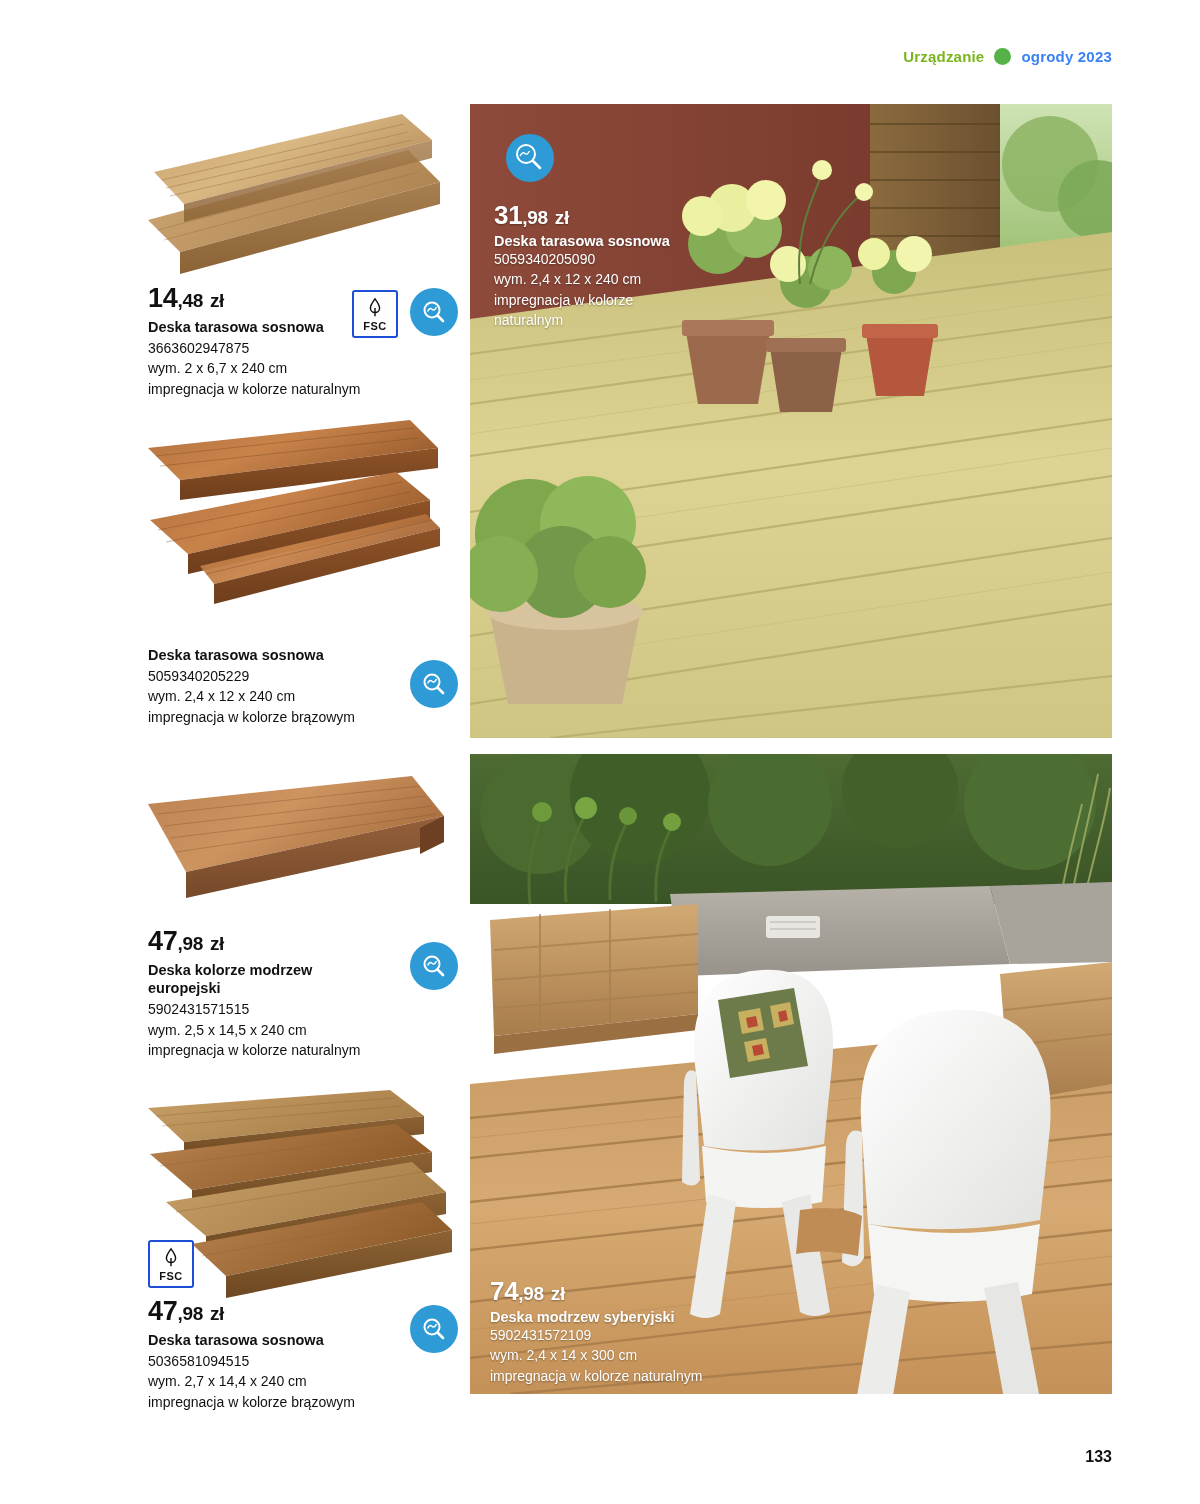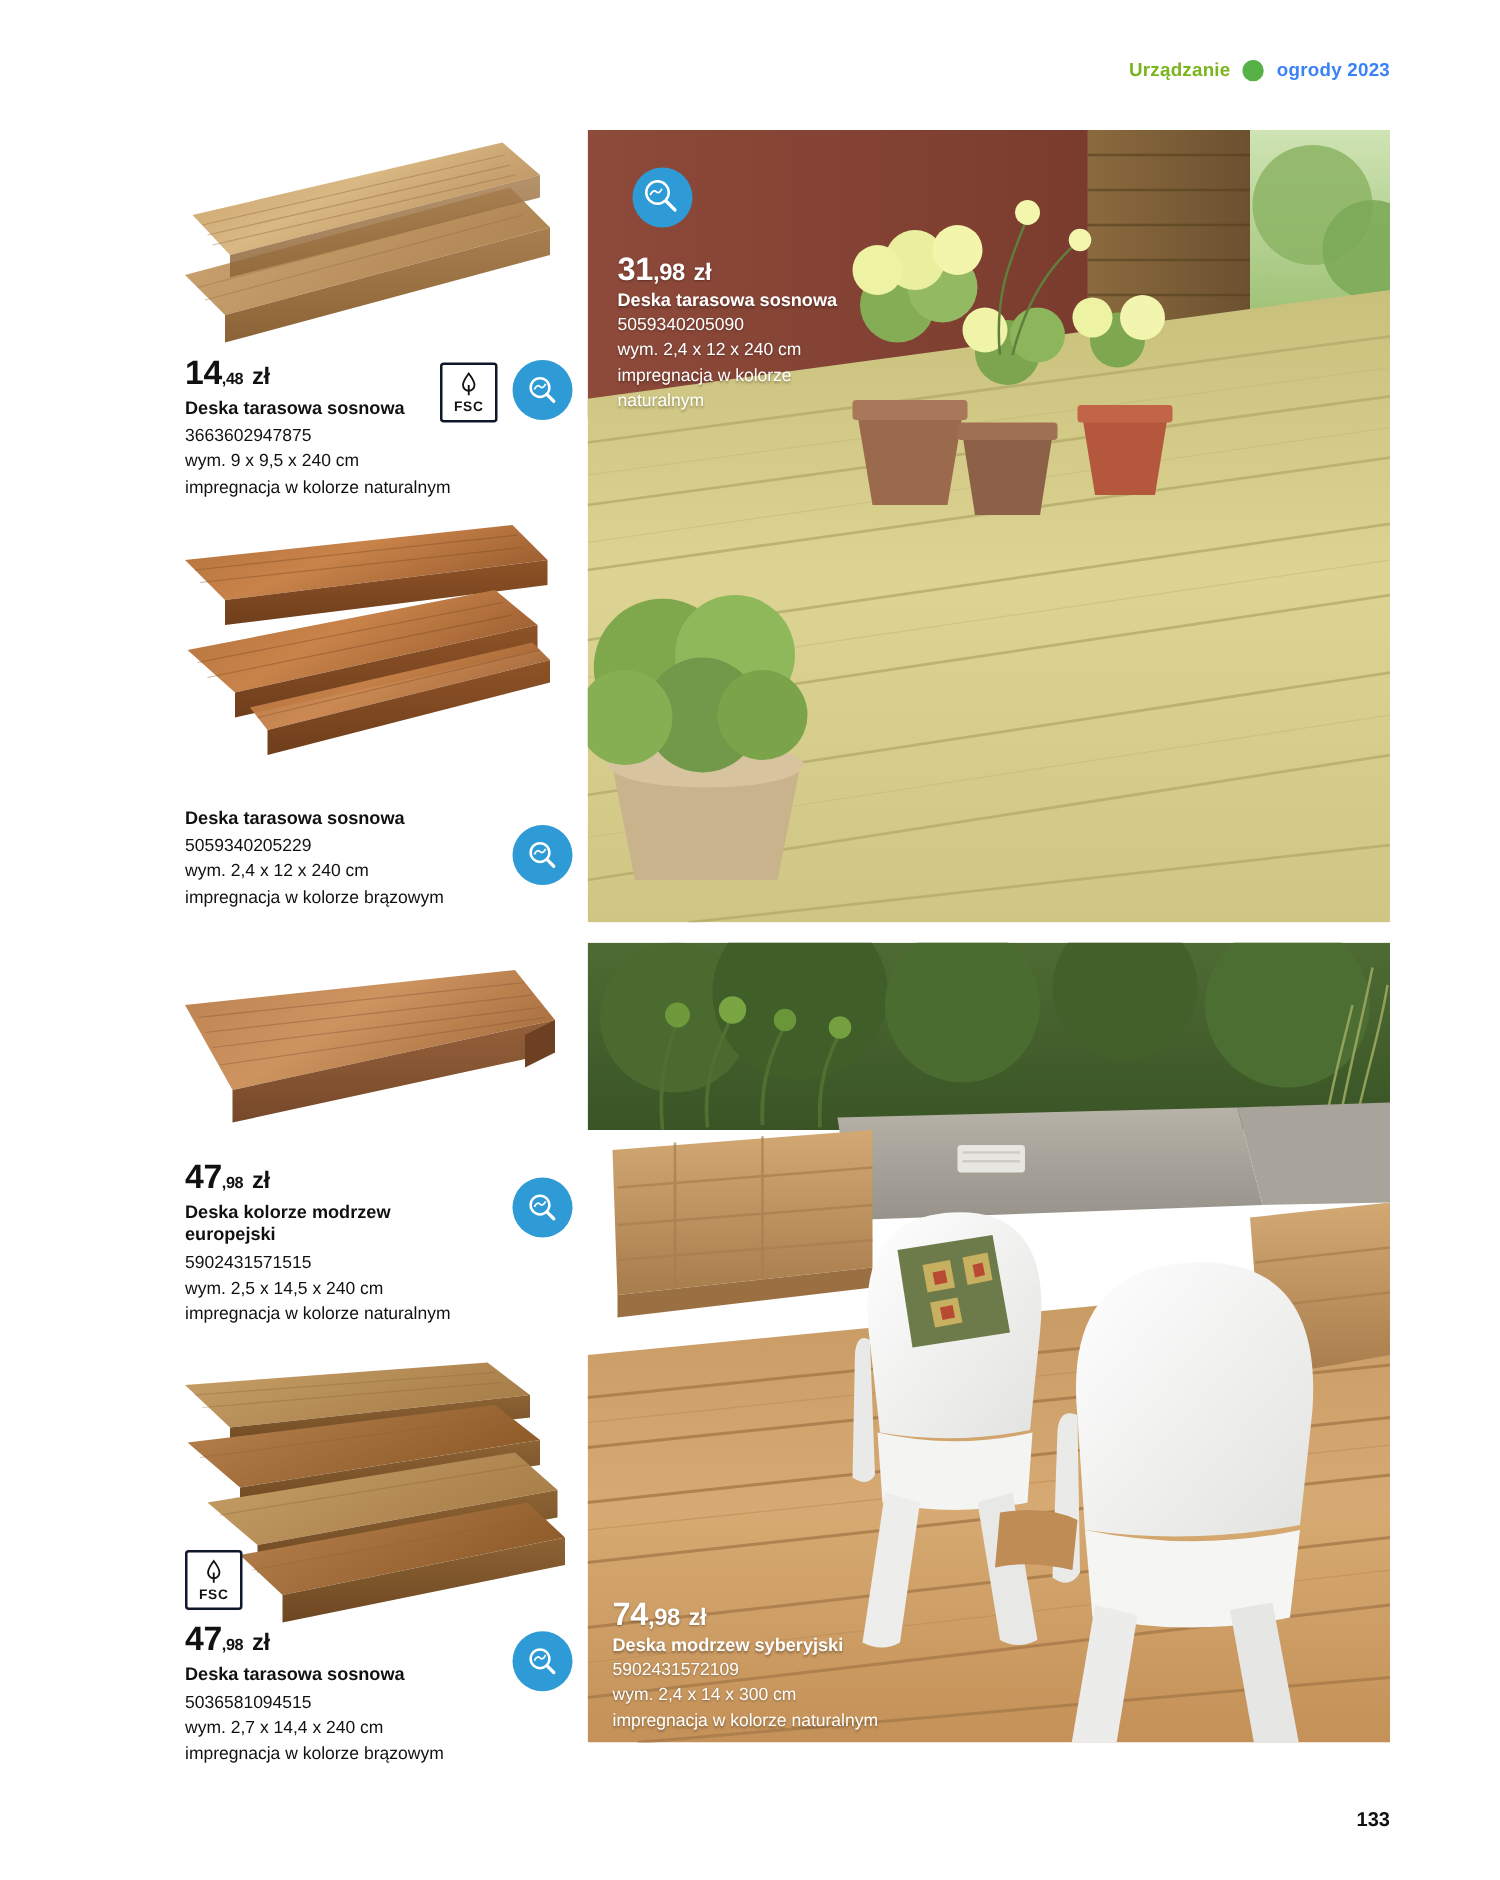--- a/index.html
+++ b/index.html
@@ -40,41 +40,41 @@
   .badge-magnify {
     width: 48px; height: 48px; border-radius: 50%;
     background: #2e9bd6;
     display: flex; align-items: center; justify-content: center;
     box-shadow: 0 0 0 0 rgba(0,0,0,0);
   }
   .badge-magnify svg { display: block; }
 
   .badge-fsc {
     width: 46px; height: 48px;
-    border: 2px solid #0f172a; border-radius: 3px;
+    border: 2px solid #1d4ed8; border-radius: 3px;
     background: #fff;
     display: flex; flex-direction: column;
     align-items: center; justify-content: center;
     padding-top: 0;
   }
   .badge-fsc .fsc-text {
     font-size: 11px; font-weight: bold; letter-spacing: .5px; color: #111;
     margin-top: 1px;
   }
 
   
   .left-col { position: absolute; left: 0; top: 0; width: 470px; height: 1504px; }
 
   .prod { position: absolute; width: 330px; left: 148px; }
   .prod .price {
     font-size: 26px; font-weight: bold; color: #111; margin: 0 0 4px 0;
     letter-spacing: -.3px;
   }
   .prod .price .big { font-size: 27px; }
-  .prod .price .small { font-size: 13px; }
+  .prod .price .small { font-size: 19px; }
   .prod .price .cur { font-size: 19px; font-weight: bold; }
   .prod .name {
     font-size: 14.5px; font-weight: bold; color: #111; line-height: 1.25;
     margin: 0 0 2px 0;
   }
   .prod .code { font-size: 14px; color: #111; line-height: 1.45; margin: 0; }
   .prod .dim  { font-size: 14px; color: #111; line-height: 1.45; margin: 0; }
   .prod .imp  { font-size: 14px; color: #111; line-height: 1.45; margin: 0; }
 
   
@@ -141,21 +141,21 @@
     </g>
   </svg>
 
   <div class="prod" style="top:283px;">
     <div class="price">
       <span class="big">14</span><span class="small">,48</span>
       <span class="cur">zł</span>
     </div>
     <div class="name">Deska tarasowa sosnowa</div>
     <div class="code">3663602947875</div>
-    <div class="dim">wym. 9 x 9,5 x 240 cm</div>
+    <div class="dim">wym. 2 x 6,7 x 240 cm</div>
     <div class="imp">impregnacja w kolorze naturalnym</div>
   </div>
 
   <div class="badge-fsc" style="position:absolute; left:352px; top:290px;">
     <svg width="22" height="22" viewBox="0 0 24 24">
       <path d="M12 2 C9 6 7 9 7 12 a5 5 0 0 0 10 0 C17 9 15 6 12 2 Z" fill="none" stroke="#111" stroke-width="1.6"></path>
       <line x1="12" y1="12" x2="12" y2="21" stroke="#111" stroke-width="1.6"></line>
     </svg>
     <span class="fsc-text">FSC</span>
   </div>

